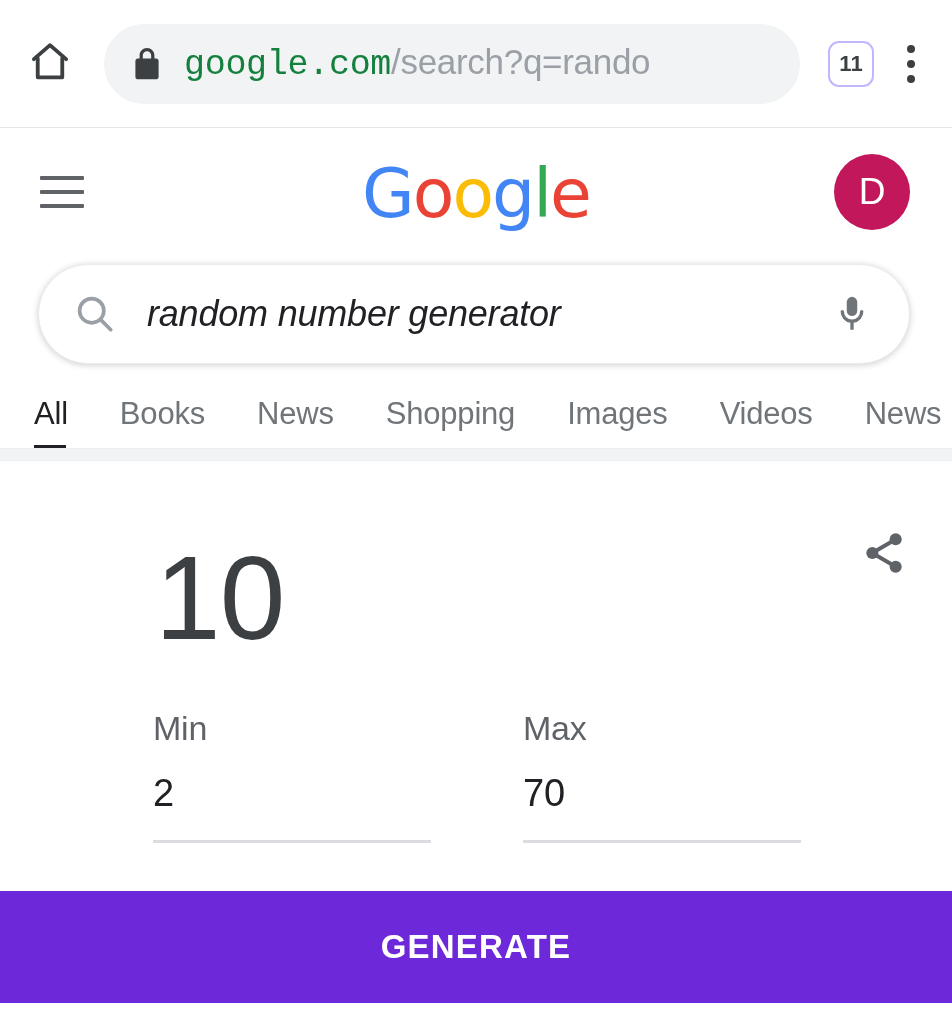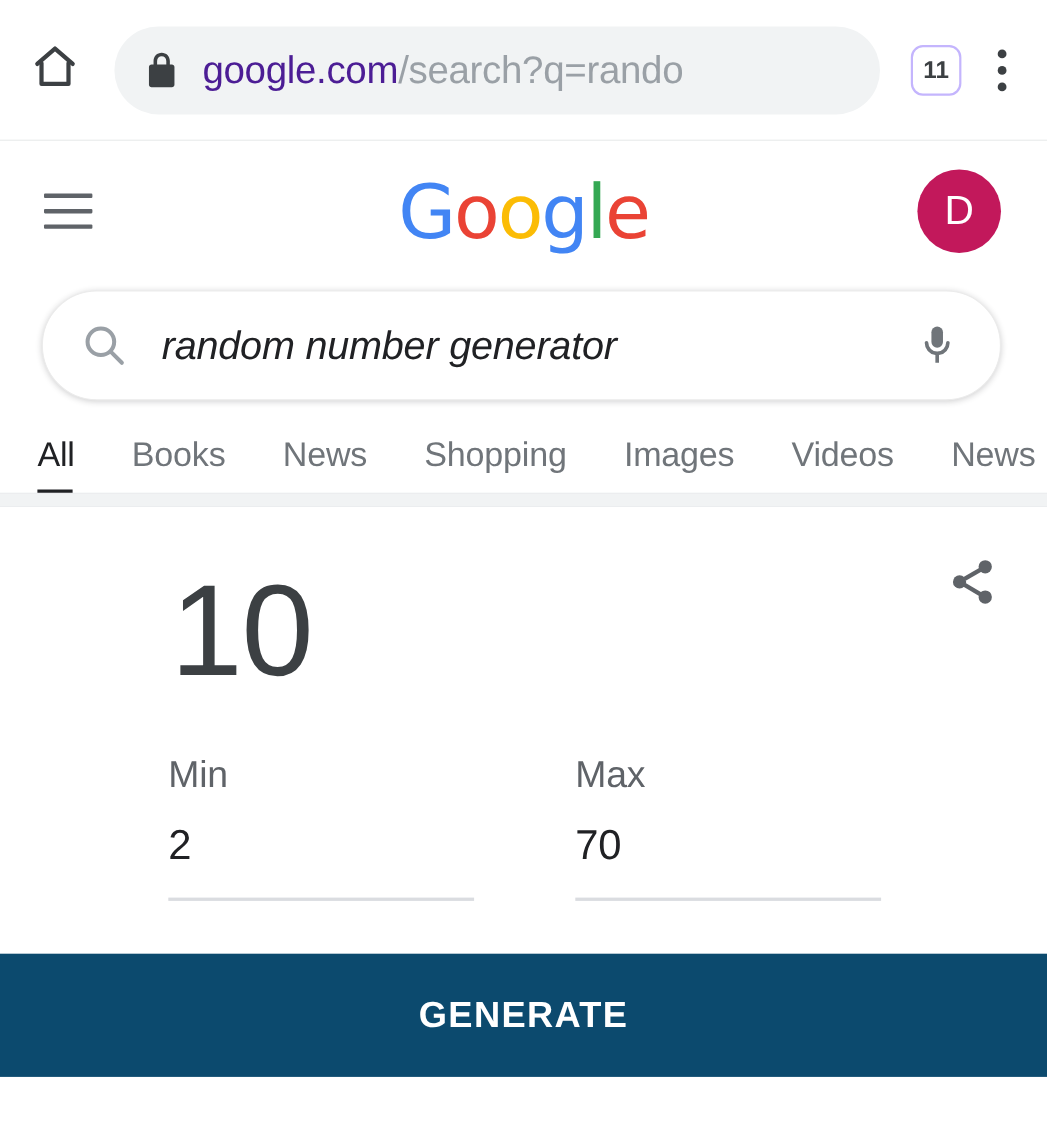--- a/index.html
+++ b/index.html
@@ -55,21 +55,22 @@
     align-items: center;
   }
   .url-text {
     font-size: 35px;
     color: #9aa0a6;
     white-space: nowrap;
     letter-spacing: -0.3px;
     overflow: hidden;
   }
   .url-text .host {
-    color: #4c1d95;
+    color: #15803d;
+    font-family: Liberation Mono, monospace;
   }
   .tab-count {
     flex: 0 0 auto;
     width: 46px;
     height: 46px;
     border: 2px solid #c4b5fd;
     border-radius: 11px;
     display: flex;
     align-items: center;
     justify-content: center;
@@ -220,20 +221,21 @@
     border-top: 1px solid #ebedef;
     border-bottom: 1px solid #ebedef;
     box-sizing: border-box;
   }
 
   
   .rng-card {
     position: relative;
     padding: 36px 0 0 0;
     background: #fff;
+    margin-top: 24px;
   }
   .share-btn {
     position: absolute;
     right: 40px;
     top: 42px;
     width: 56px;
     height: 56px;
     display: flex;
     align-items: center;
     justify-content: center;
@@ -391,18 +393,18 @@
     <div class="range-field">
       <div class="field-label">Min</div>
       <div class="field-value">2</div>
     </div>
     <div class="range-field">
       <div class="field-label">Max</div>
       <div class="field-value">70</div>
     </div>
   </div>
 
-  <div class="generate-btn" style="background:#0c4a6e">
+  <div class="generate-btn" style="background:#6d28d9">
     <span>GENERATE</span>
   </div>
 </div>
 
 <div class="page-footer"></div>
 
 </body></html>

